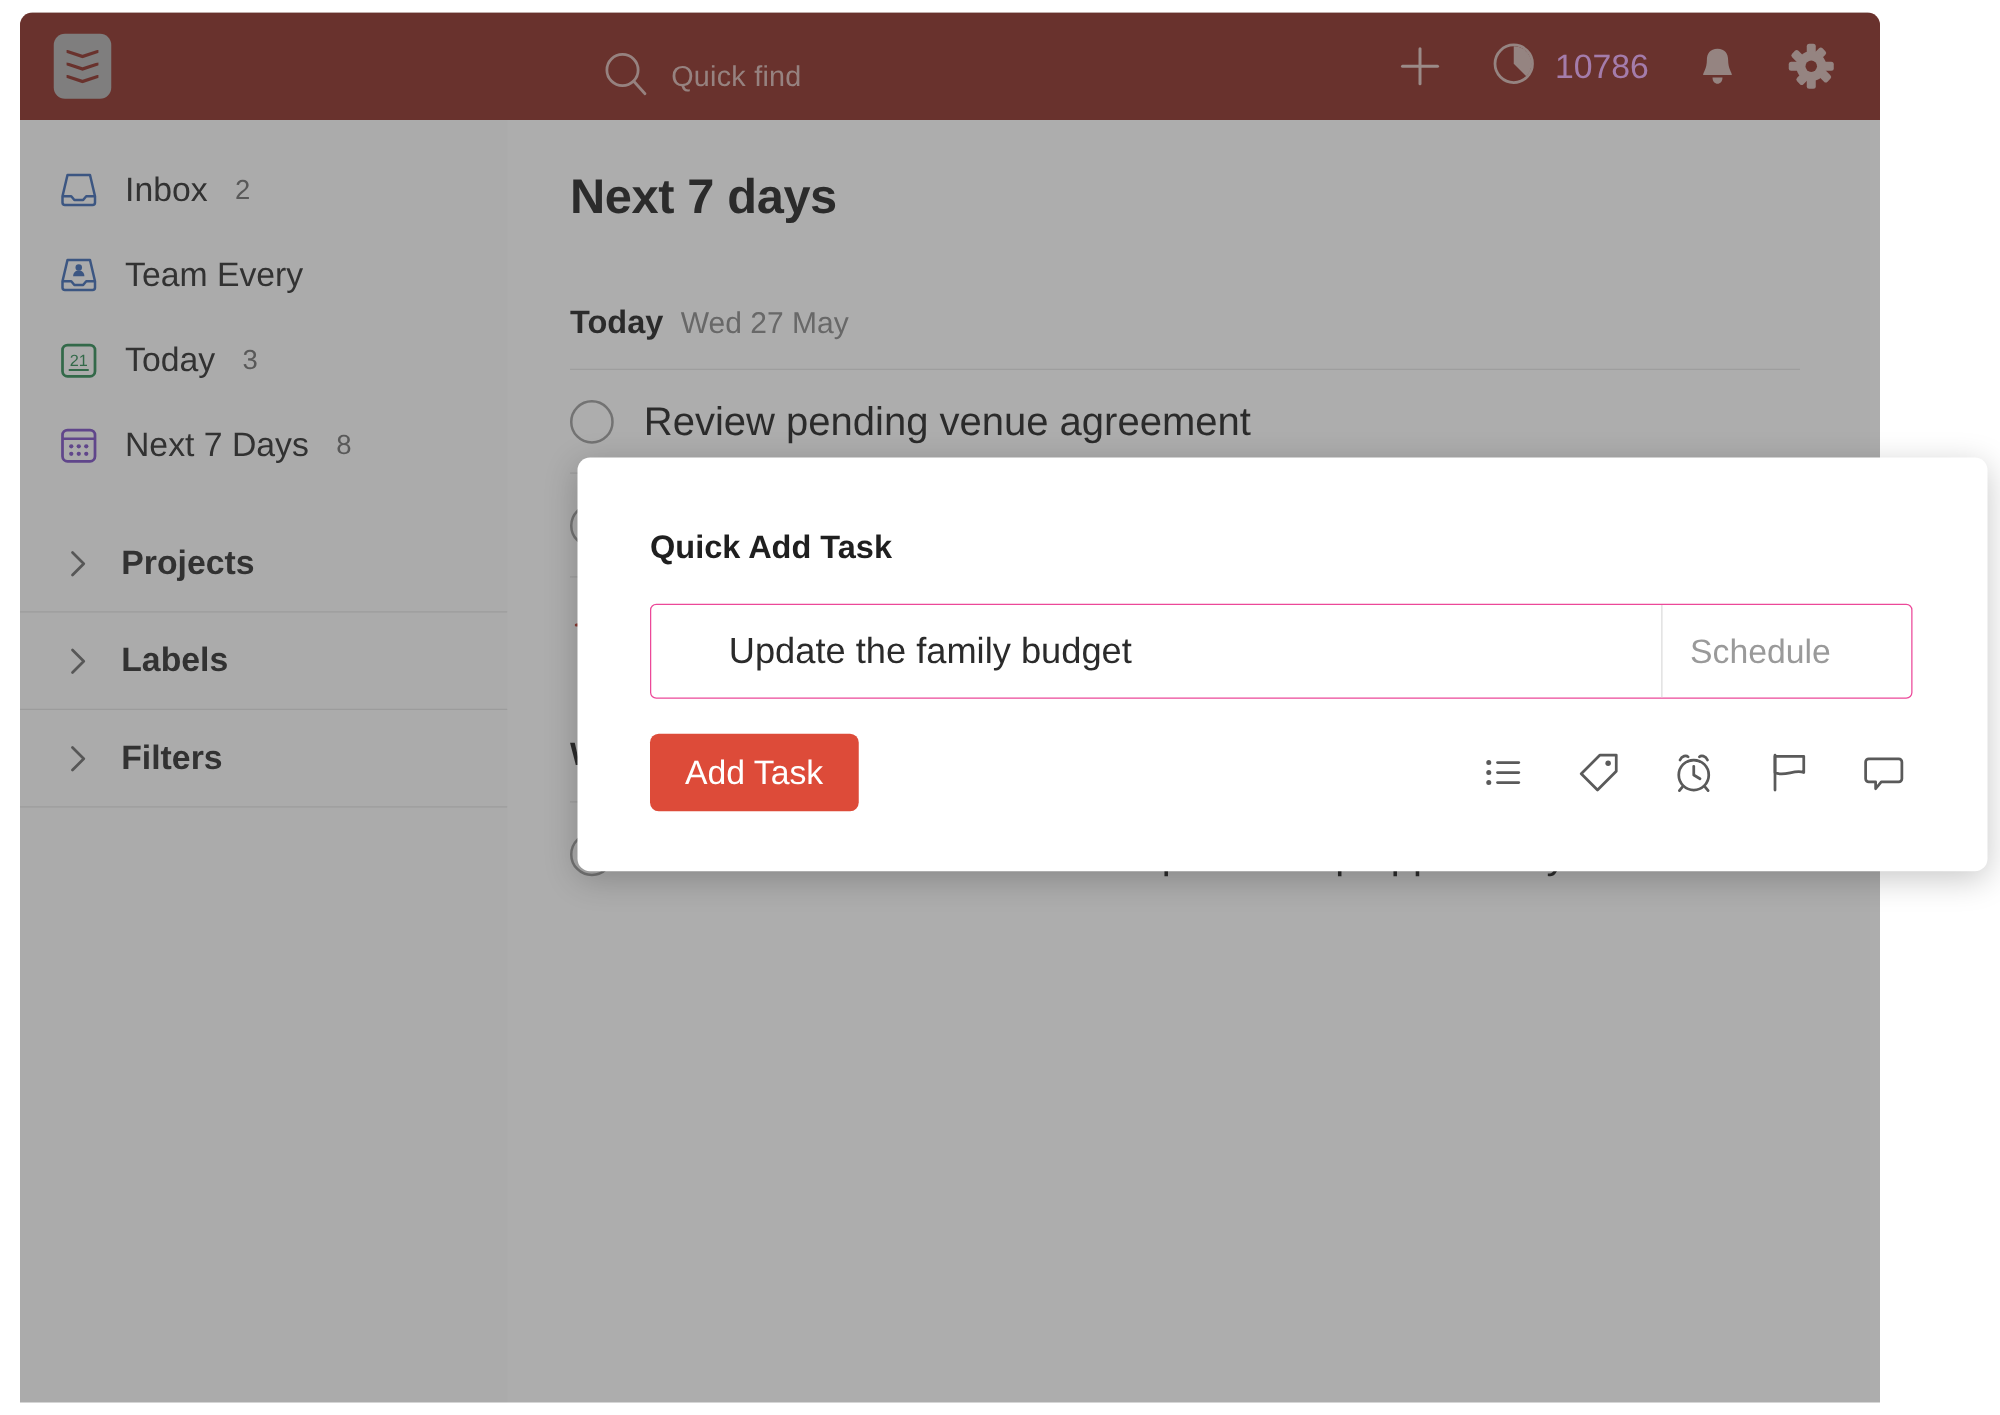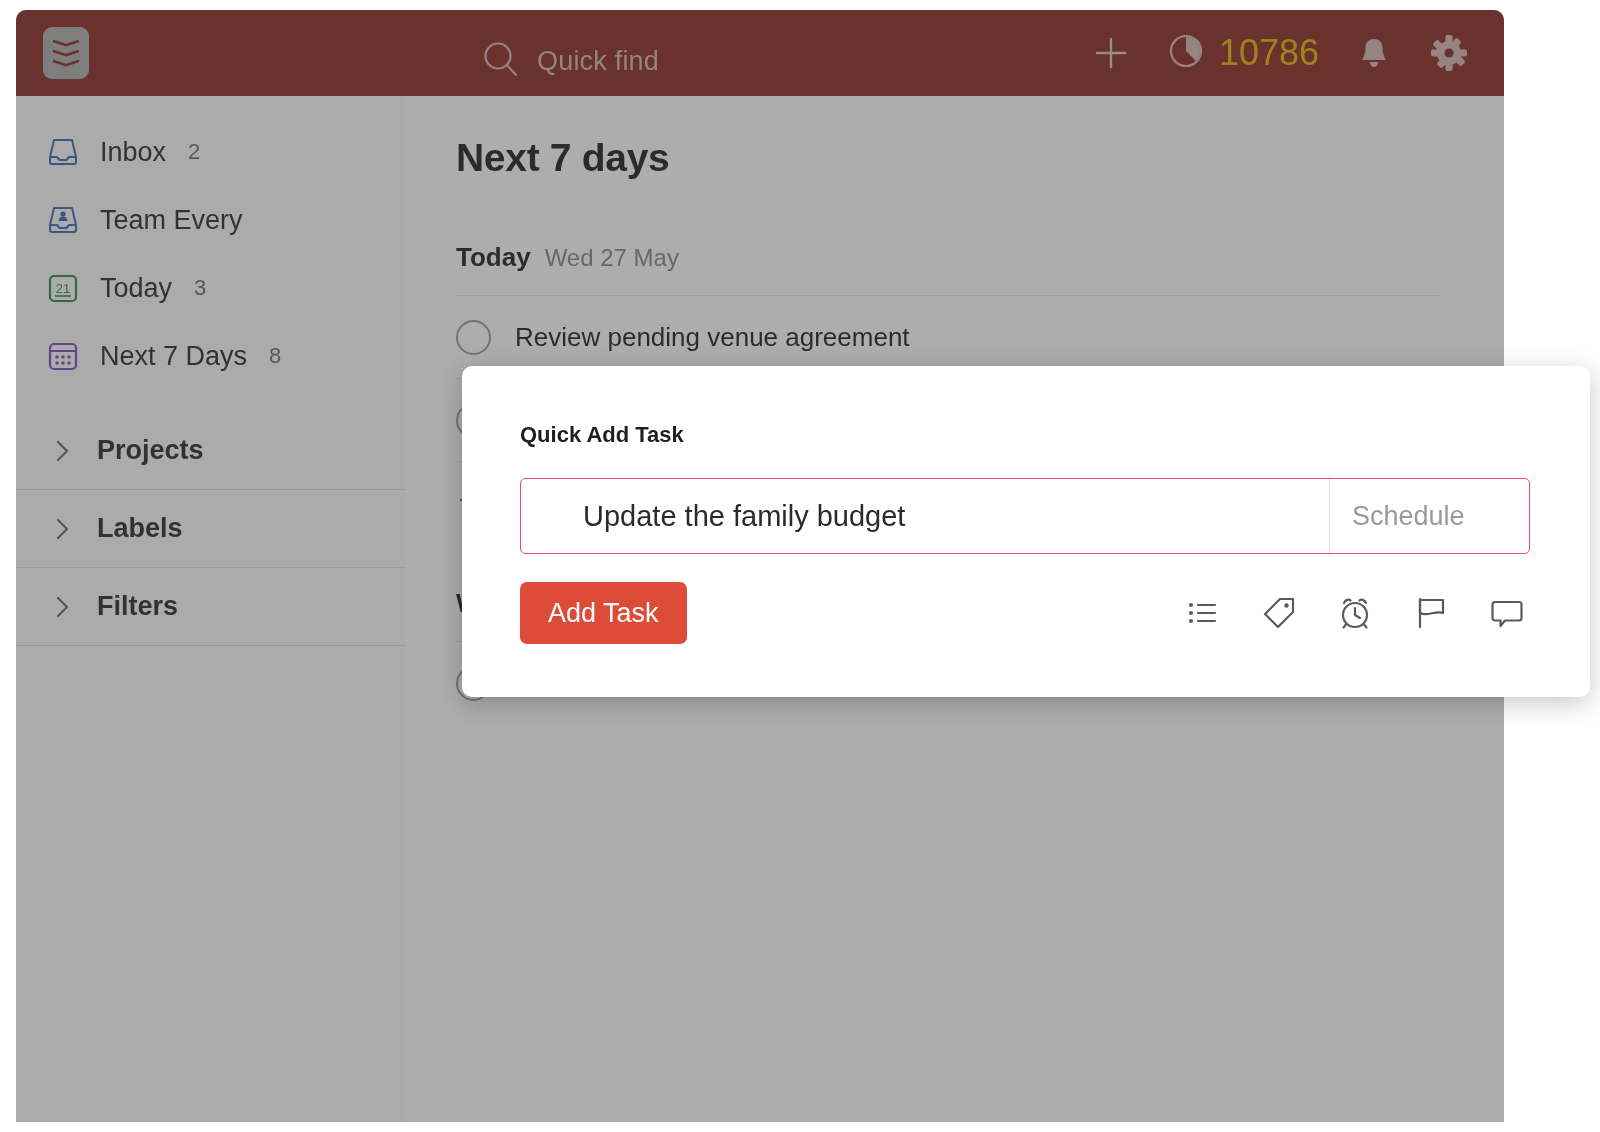--- a/index.html
+++ b/index.html
@@ -60,41 +60,41 @@
   .quickfind {
     position: absolute;
     left: 466px;
     top: 30px;
     display: flex;
     align-items: center;
     gap: 17px;
   }
   .quickfind-text {
     color: #d8b6b1;
-    font-size: 27px;
+    font-size: 23px;
     letter-spacing: .2px;
   }
 
   .header-right {
     position: absolute;
     right: 35px;
     top: 0;
     height: 86px;
     display: flex;
     align-items: center;
     gap: 36px;
   }
   .karma {
     display: flex;
     align-items: center;
     gap: 14px;
   }
   .karma-count {
-    color: #eab308;
-    font-size: 36px;
+    color: #f0abfc;
+    font-size: 27px;
   }
   .icon-btn { line-height: 0; }
 
   
   #app-body {
     position: absolute;
     left: 0;
     top: 86px;
     right: 0;
     bottom: 0;
@@ -186,21 +186,21 @@
   }
   .checkbox {
     width: 35px;
     height: 35px;
     border: 2px solid #9b9b9b;
     border-radius: 50%;
     box-sizing: border-box;
     flex-shrink: 0;
   }
   .task-text {
-    font-size: 26px;
+    font-size: 32px;
     color: #1f1f1f;
   }
   .addtask-row {
     display: flex;
     align-items: center;
     gap: 22px;
     height: 80px;
     border-top: 1px solid #e6e6e6;
   }
   .addtask-label {
@@ -227,21 +227,21 @@
     top: 366px;
     width: 1128px;
     height: 331px;
     background: #ffffff;
     border-radius: 10px;
     box-shadow: 0 6px 26px rgba(0,0,0,0.22);
     box-sizing: border-box;
     padding: 56px 60px 0 58px;
   }
   #modal-title {
-    font-size: 22px;
+    font-size: 26px;
     font-weight: bold;
     color: #1f1f1f;
     margin: 0 0 30px 0;
   }
   .input-wrap {
     display: flex;
     height: 74px;
     border: 1px solid #ec4899;
     border-radius: 5px;
     overflow: hidden;

